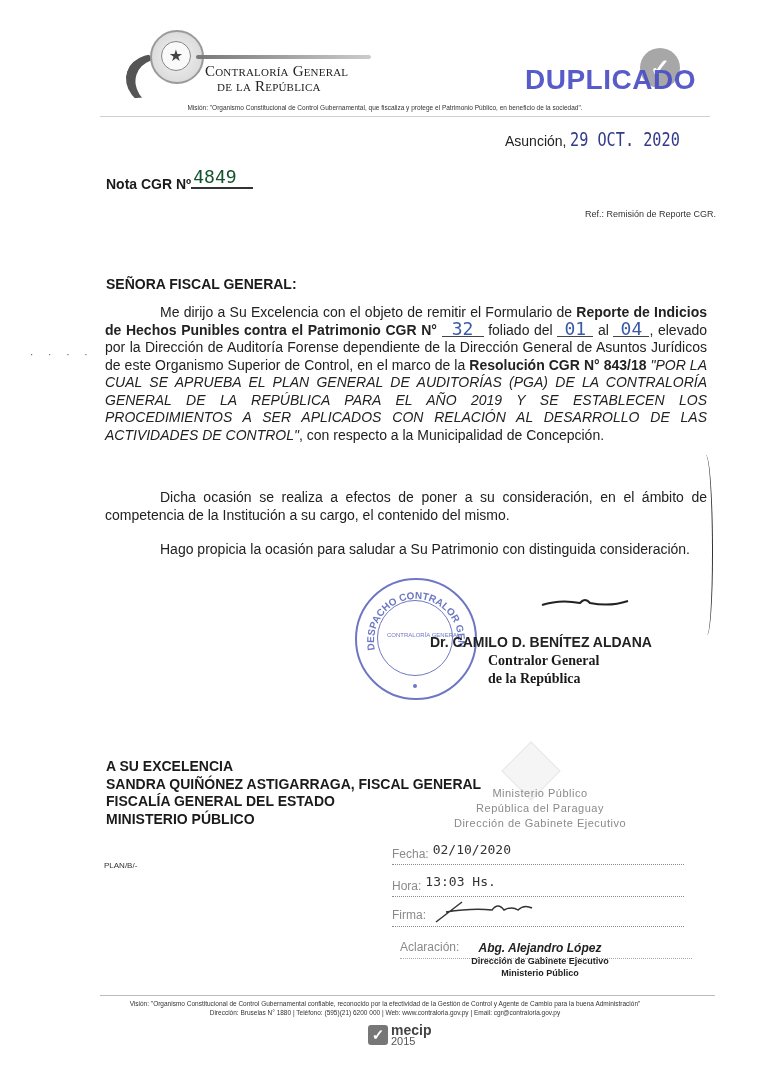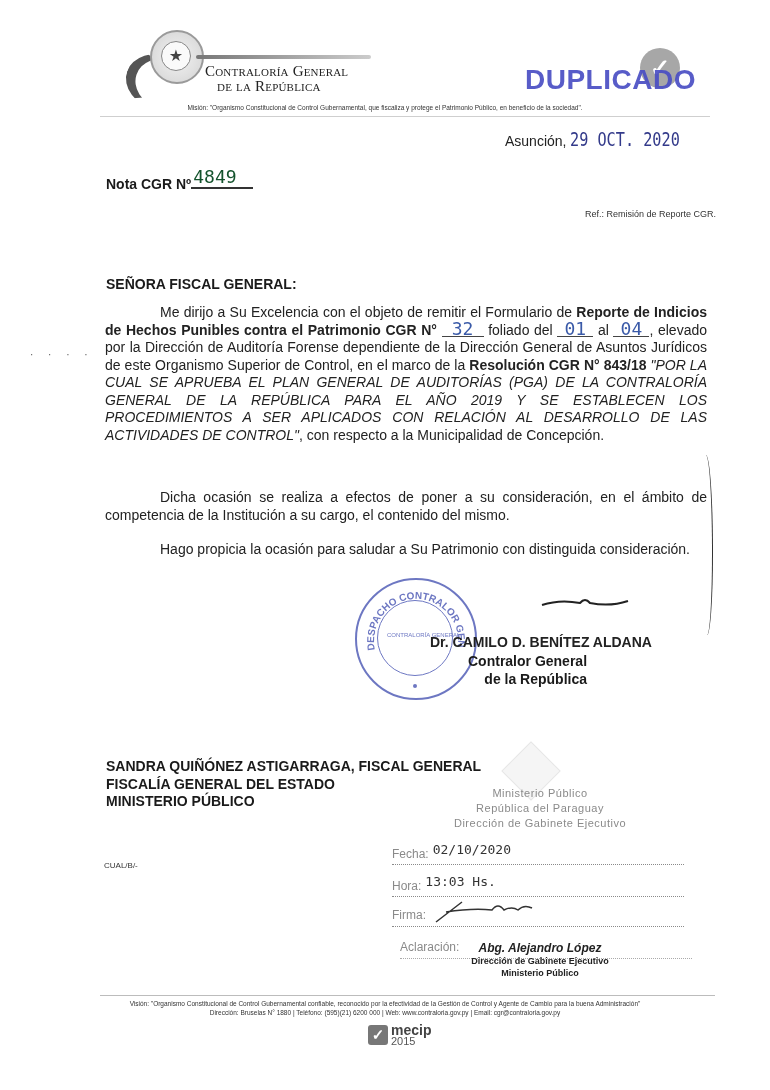--- a/index.html
+++ b/index.html
@@ -42,21 +42,21 @@
   .sig-stroke { left: 540px; top: 595px; width: 90px; height: 14px; }
 
   
   .seal { left: 355px; top: 578px; width: 118px; height: 118px; border-radius: 50%; border: 2.5px solid #5460b8; opacity: 0.85; }
   .seal .inner-ring { position: absolute; left: 20px; top: 20px; width: 74px; height: 74px; border-radius: 50%; border: 1.5px solid #5460b8; }
   .seal .seal-text { position: absolute; left: 0; top: 0; width: 118px; height: 118px; }
   .seal .seal-logo { position: absolute; left: 30px; top: 52px; font-size: 6px; color: #5460b8; }
   .seal .dot { position: absolute; left: 56px; top: 104px; width: 4px; height: 4px; border-radius: 50%; background: #5460b8; }
 
   .signer { left: 430px; top: 634px; font-size: 14px; font-weight: bold; color: #222; }
-  .signer-title { left: 468px; top: 652px; font-size: 14px; font-weight: bold; line-height: 18px; text-align: right; }
+  .signer-title { left: 488px; top: 652px; font-size: 14px; font-weight: bold; line-height: 18px; text-align: left; font-family: Liberation Serif, serif; }
 
   
   .recipient { left: 106px; top: 758px; font-size: 14px; font-weight: bold; line-height: 17.5px; }
 
   
   .rx-stamp { left: 420px; top: 786px; width: 240px; font-size: 11px; color: #8a8a8a; text-align: center; line-height: 15px; letter-spacing: 0.5px; }
   .rx-diamond { left: 510px; top: 750px; width: 40px; height: 40px; transform: rotate(45deg); border: 1px solid #ddd; background: #f2f2f2; opacity: 0.7; }
   .cdba { left: 104px; top: 861px; font-size: 8px; color: #333; }
   .rx-row { left: 392px; width: 292px; font-size: 12px; color: #8a8a8a; height: 18px; border-bottom: 1.5px dotted #8a8a8a; }
   .rx-row .lbl { display: inline-block; }
@@ -129,32 +129,33 @@
   <div class="dot"></div>
 </div>
 
 <div class="abs signer">Dr. CAMILO D. BENÍTEZ ALDANA</div>
 <div class="abs signer-title">
   <div>Contralor General</div>
   <div>de la República</div>
 </div>
 
 <div class="abs recipient">
+  <div>A SU EXCELENCIA</div>
   <div>SANDRA QUIÑÓNEZ ASTIGARRAGA, FISCAL GENERAL</div>
   <div>FISCALÍA GENERAL DEL ESTADO</div>
   <div>MINISTERIO PÚBLICO</div>
 </div>
 
 <div class="abs rx-diamond"></div>
 <div class="abs rx-stamp">
   <div>Ministerio Público</div>
   <div>República del Paraguay</div>
   <div>Dirección de Gabinete Ejecutivo</div>
 </div>
-<div class="abs cdba">CUAL/B/-</div>
+<div class="abs cdba">PLAN/B/-</div>
 
 <div class="abs rx-row r1">
   <span class="lbl">Fecha:</span><span class="hv">02/10/2020</span>
 </div>
 <div class="abs rx-row r2">
   <span class="lbl">Hora:</span><span class="hv">13:03 Hs.</span>
 </div>
 <div class="abs rx-row r3">
   <span class="lbl">Firma:</span>
   <svg width="110" height="26" viewBox="0 0 110 26" style="position:absolute;left:40px;top:-10px">

